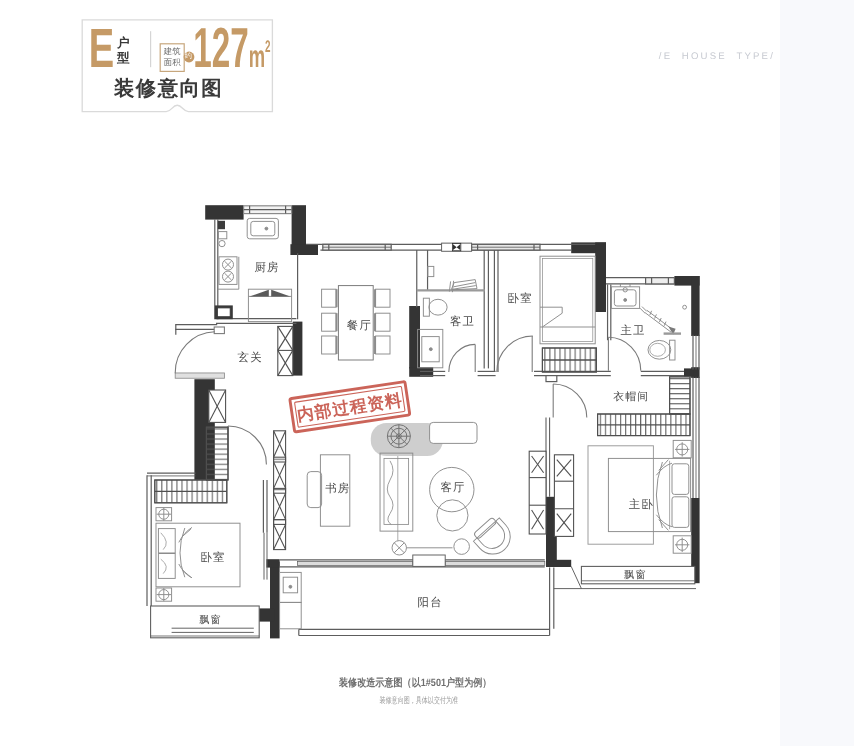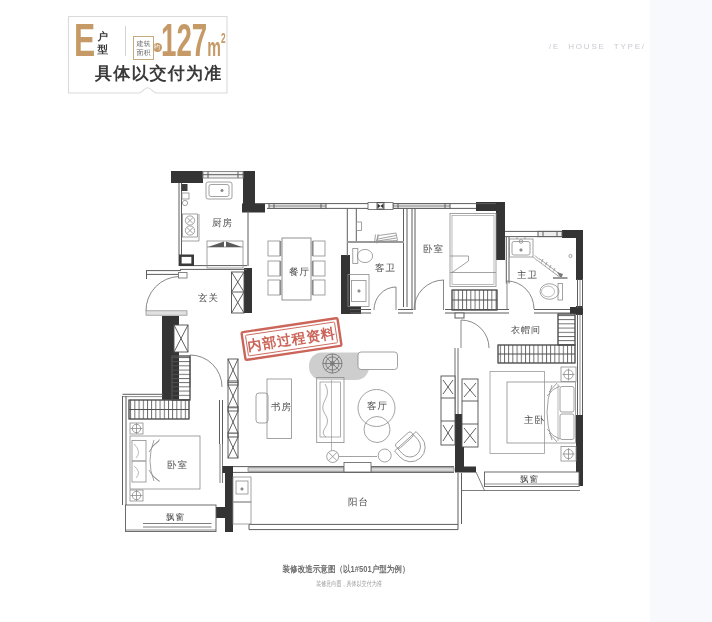--- a/index.html
+++ b/index.html
@@ -24,21 +24,21 @@
   <div class="abs" style="left:124.5px;top:26px;width:1px;height:30px;background:#d5d5d5;"></div>
 
   <div class="abs" style="left:133px;top:35.8px;width:19px;height:20px;border:1px solid #c7a77d;color:#6a6a6a;font-size:7px;line-height:9.5px;text-align:center;padding-top:2px;">建筑<br>面积</div>
 
   <div class="abs" style="left:152.5px;top:42.5px;width:9px;height:9px;border-radius:50%;background:#c59a66;color:#fff;font-size:6px;line-height:9px;text-align:center;z-index:2;">约</div>
 
   <div class="abs gold" style="left:161px;top:12px;white-space:nowrap;transform:scaleX(0.59);transform-origin:left top;">
     <span style="font-size:47px;font-weight:bold;">127</span><span style="font-size:26px;font-weight:bold;">m</span><span style="font-size:14px;font-weight:bold;position:relative;top:-13px;">2</span>
   </div>
 
-  <div class="abs" style="left:95px;top:62px;font-size:17px;font-weight:bold;color:#3a3a3a;letter-spacing:1.2px;">具体以交付为准</div>
+  <div class="abs" style="left:95px;top:62px;font-size:17px;font-weight:bold;color:#3a3a3a;letter-spacing:1.2px;">装修意向图</div>
 
   <div class="abs" style="left:549px;top:42px;font-size:8px;color:#c7cad1;letter-spacing:1.8px;">/E&nbsp;&nbsp;HOUSE&nbsp;&nbsp;TYPE/</div>
 </div>
 
 <svg class="abs" style="left:0;top:0;" width="712" height="622" viewBox="0 0 712 622">
 <defs>
   <pattern id="vl" width="4.2" height="6" patternUnits="userSpaceOnUse">
     <line x1="0.5" y1="0" x2="0.5" y2="6" stroke="#555555" stroke-width="0.85"></line>
   </pattern>
   <pattern id="hl" width="6" height="4.2" patternUnits="userSpaceOnUse">

